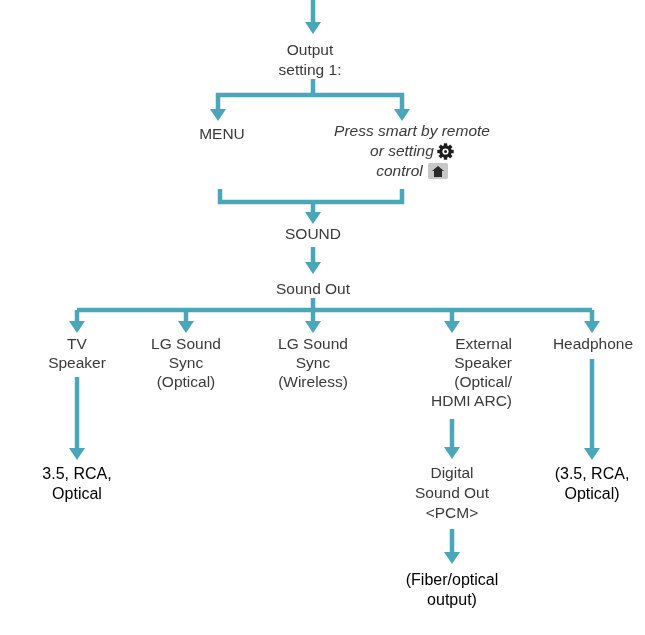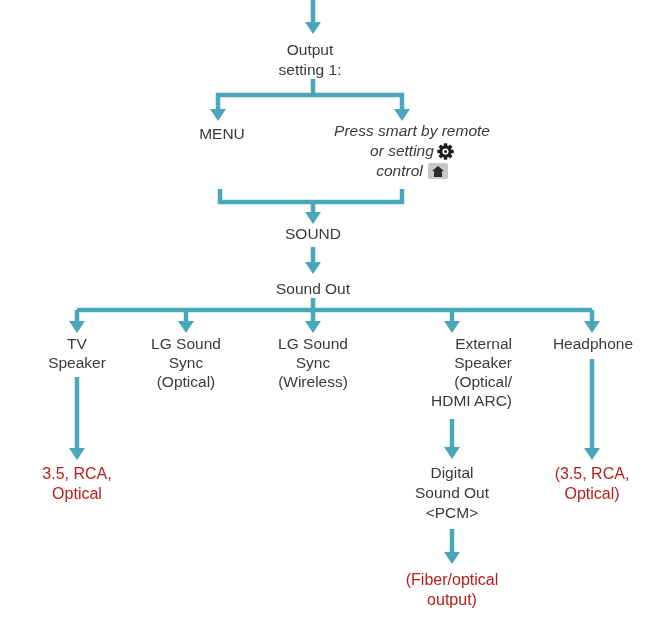--- a/index.html
+++ b/index.html
@@ -14,21 +14,21 @@
   }
   .txt{
     position:absolute;
     text-align:center;
     white-space:pre-line;
     font-size:15.5px;
     line-height:19px;
     color:#3a3a3a;
   }
   .red{
-    color:#b91c1c;
+    color:#000000;
     font-size:16px;
     line-height:20px;
   }
   #connectors{position:absolute;left:0;top:0;}
   .press-block{
     position:absolute;
     left:310px;top:121px;width:204px;
     font-size:15.5px;line-height:20px;
     text-align:center;
   }

